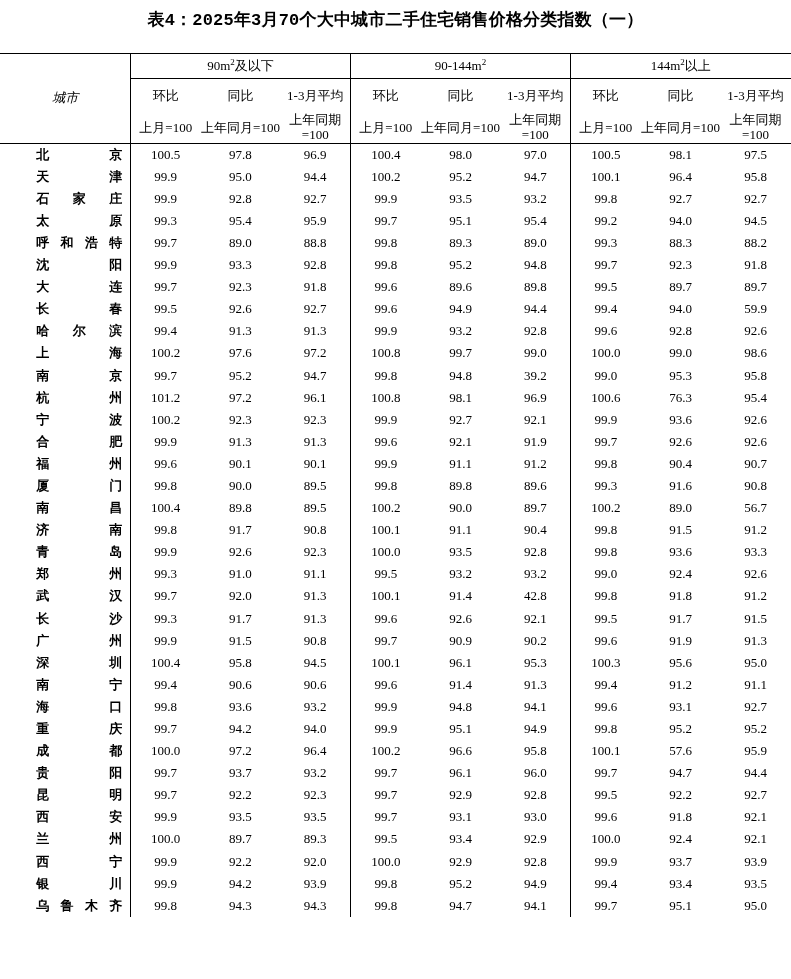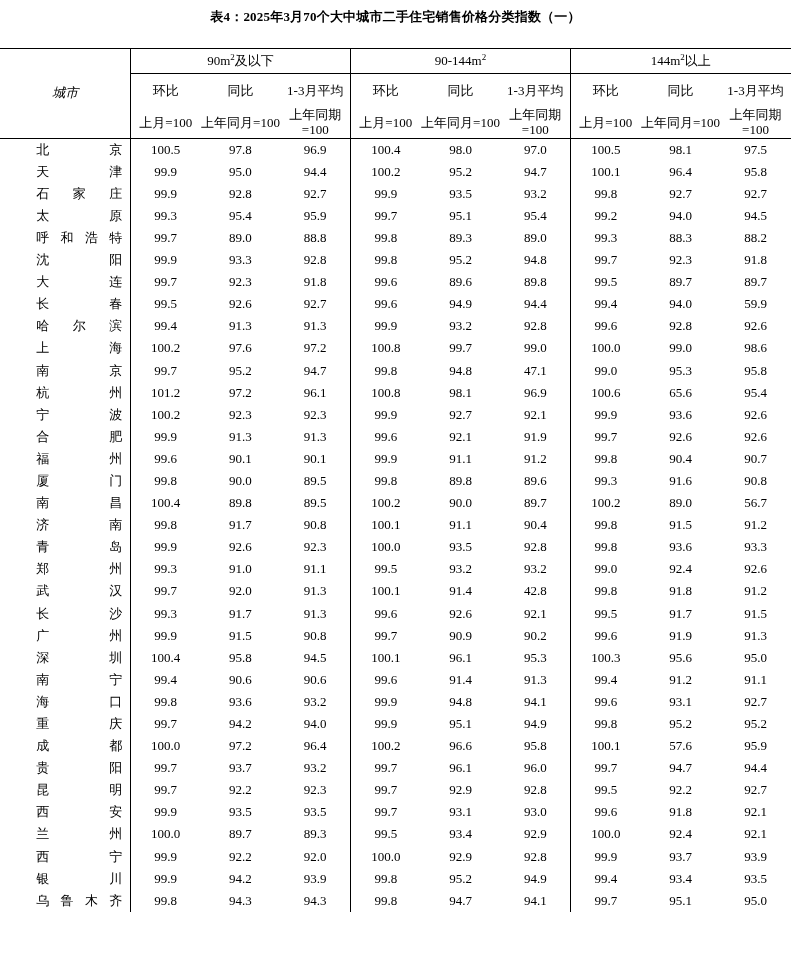--- a/index.html
+++ b/index.html
@@ -17,22 +17,22 @@
   .page {
     position: relative;
     width: 791px;
     height: 979px;
     box-sizing: border-box;
     padding: 0;
   }
   .title {
     text-align: center;
     font-weight: bold;
-    font-size: 13px;
-    font-family: Liberation Serif, serif;
+    font-size: 17px;
+    font-family: Liberation Mono, monospace;
     padding-top: 8px;
     letter-spacing: 0.2px;
   }
   table.idx {
     border-collapse: collapse;
     margin: 22px auto 0 auto;
     width: 760px;
     table-layout: fixed;
   }
   table.idx td, table.idx th {
@@ -97,20 +97,21 @@
     font-size: 12px;
     line-height: 1.15;
     margin-left: 10px;
   }
   .city-name {
     display: inline-block;
     width: 86px;
     text-align: justify;
     text-align-last: justify;
     text-justify: inter-character;
+    font-weight: bold;
   }
 </style>
 </head>
 <body>
 
 <div class="page">
 
   <div class="title">表4：2025年3月70个大中城市二手住宅销售价格分类指数（一）</div>
 
   <table class="idx">
@@ -288,35 +289,35 @@
           <td>99.0</td>
           <td>98.6</td>
         </tr>
         <tr class="data-row">
           <td class="city-cell"><span class="city-name">南京</span></td>
           <td class="vline-l">99.7</td>
           <td>95.2</td>
           <td>94.7</td>
           <td class="vline-l">99.8</td>
           <td>94.8</td>
-          <td>47.1</td>
+          <td>39.2</td>
           <td class="vline-l">99.0</td>
           <td>95.3</td>
           <td>95.8</td>
         </tr>
         <tr class="data-row">
           <td class="city-cell"><span class="city-name">杭州</span></td>
           <td class="vline-l">101.2</td>
           <td>97.2</td>
           <td>96.1</td>
           <td class="vline-l">100.8</td>
           <td>98.1</td>
           <td>96.9</td>
           <td class="vline-l">100.6</td>
-          <td>65.6</td>
+          <td>76.3</td>
           <td>95.4</td>
         </tr>
         <tr class="data-row">
           <td class="city-cell"><span class="city-name">宁波</span></td>
           <td class="vline-l">100.2</td>
           <td>92.3</td>
           <td>92.3</td>
           <td class="vline-l">99.9</td>
           <td>92.7</td>
           <td>92.1</td>

